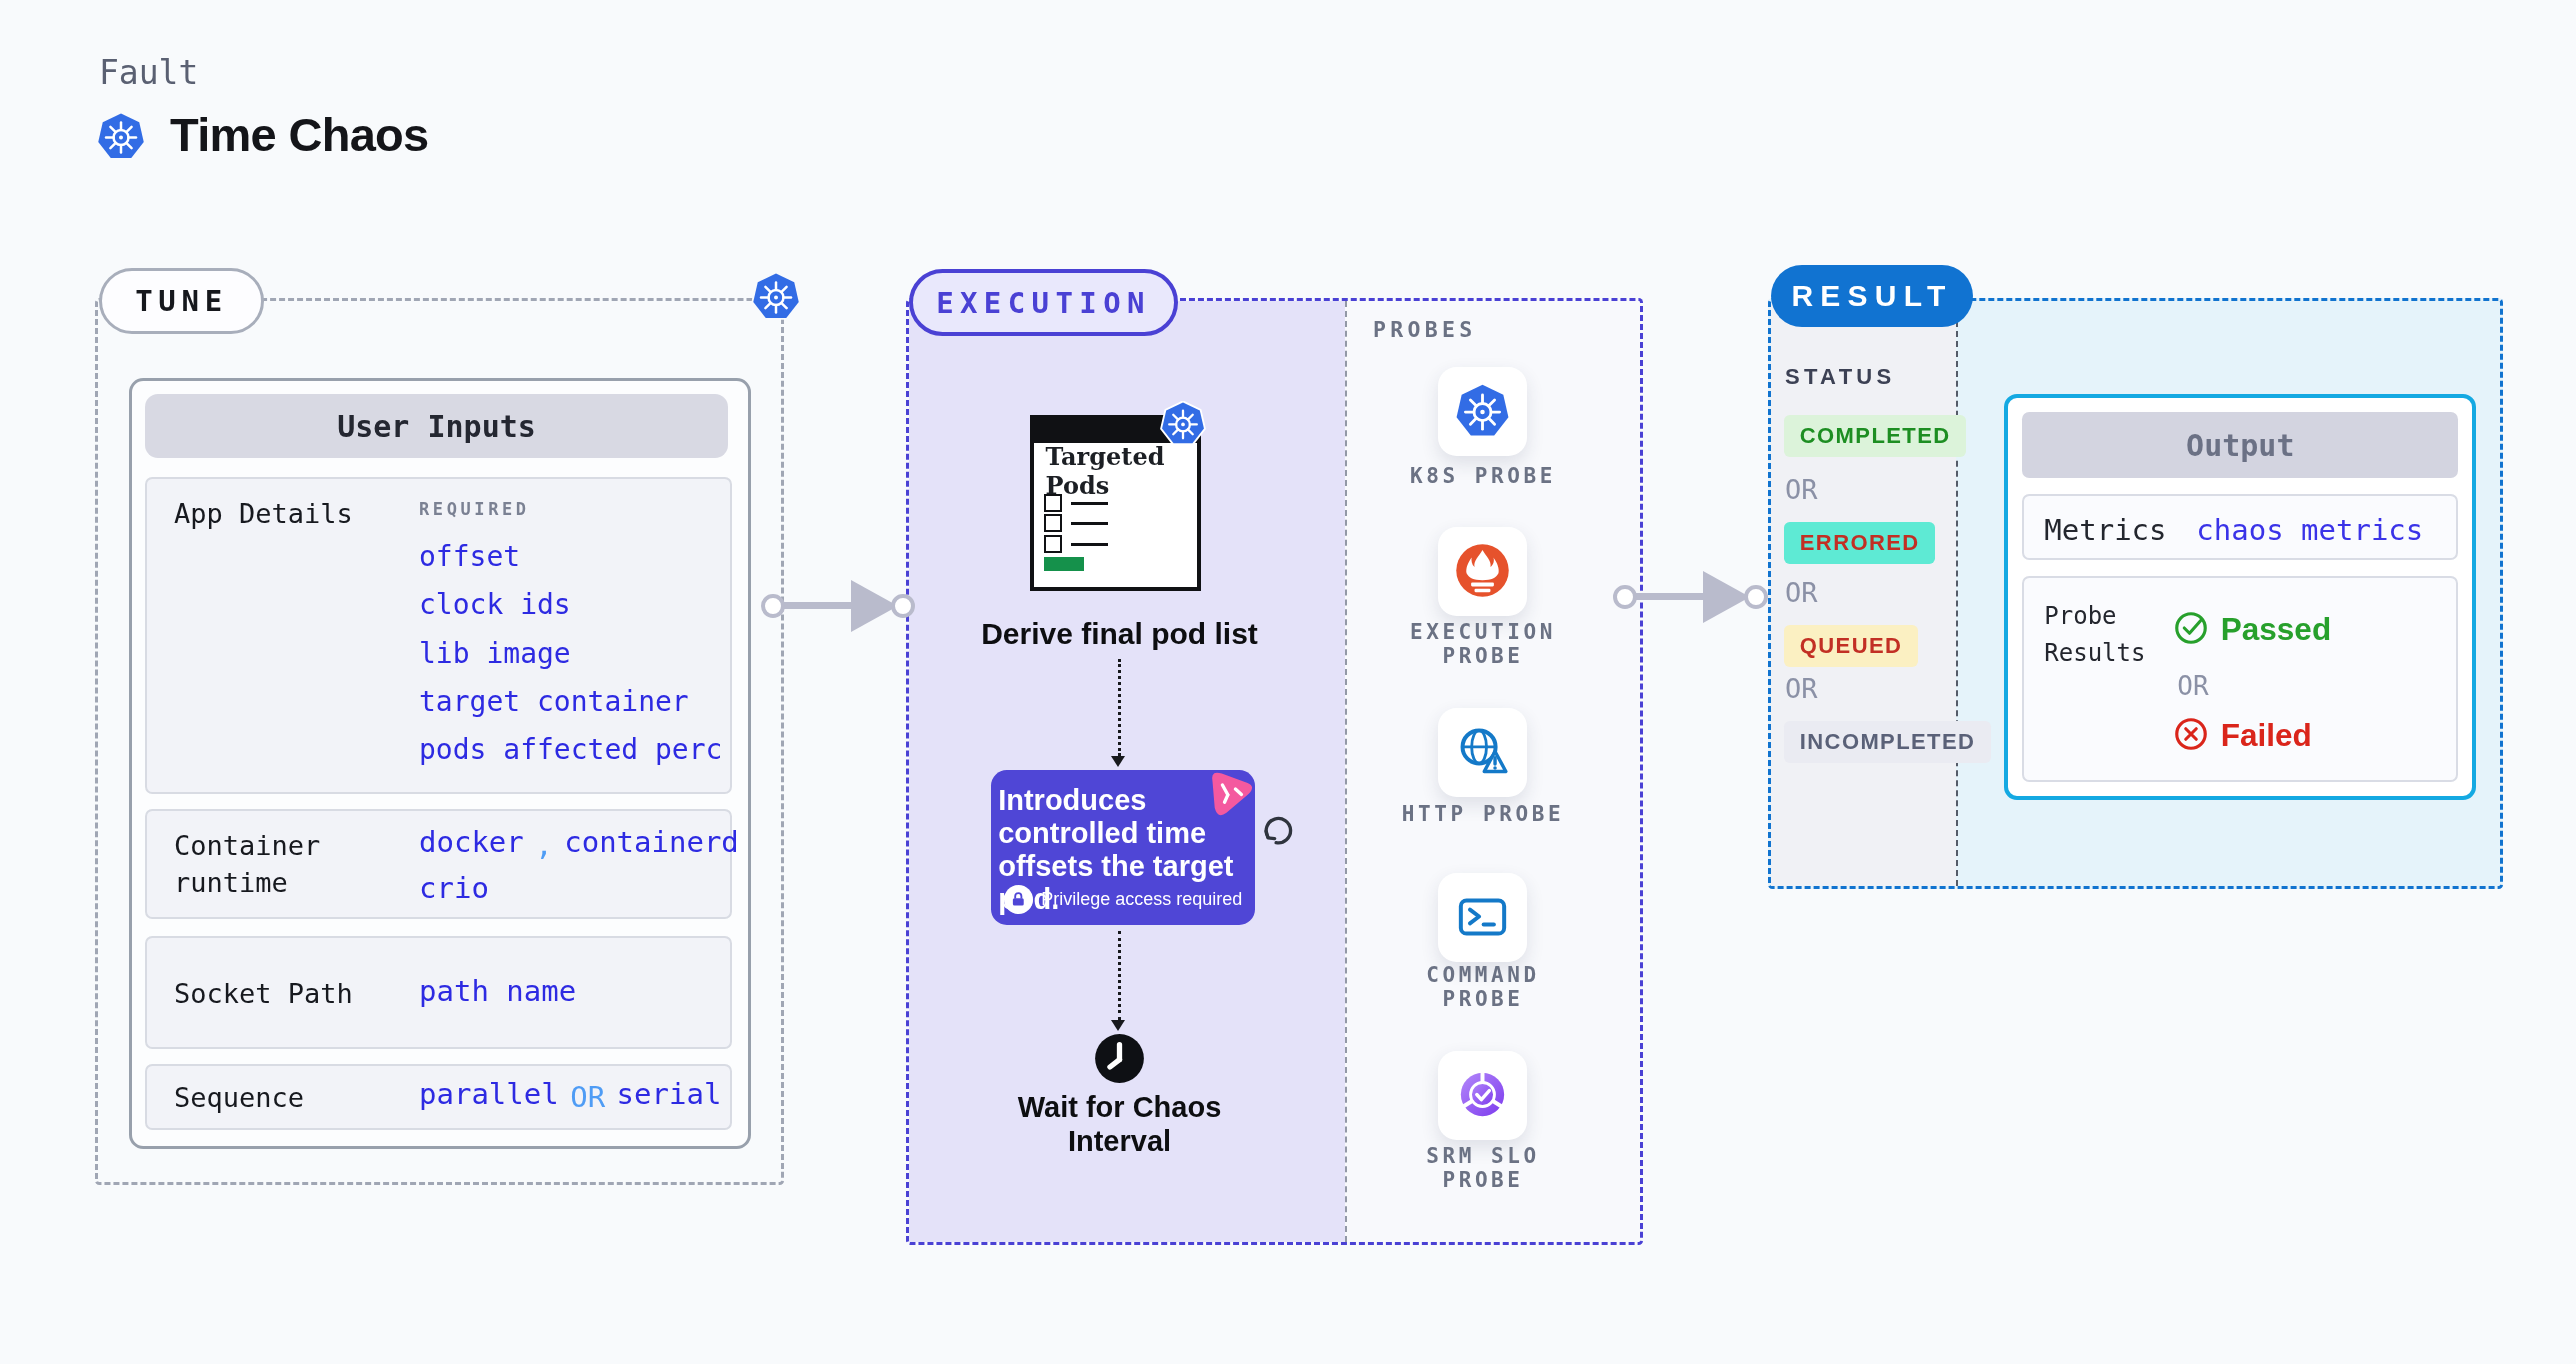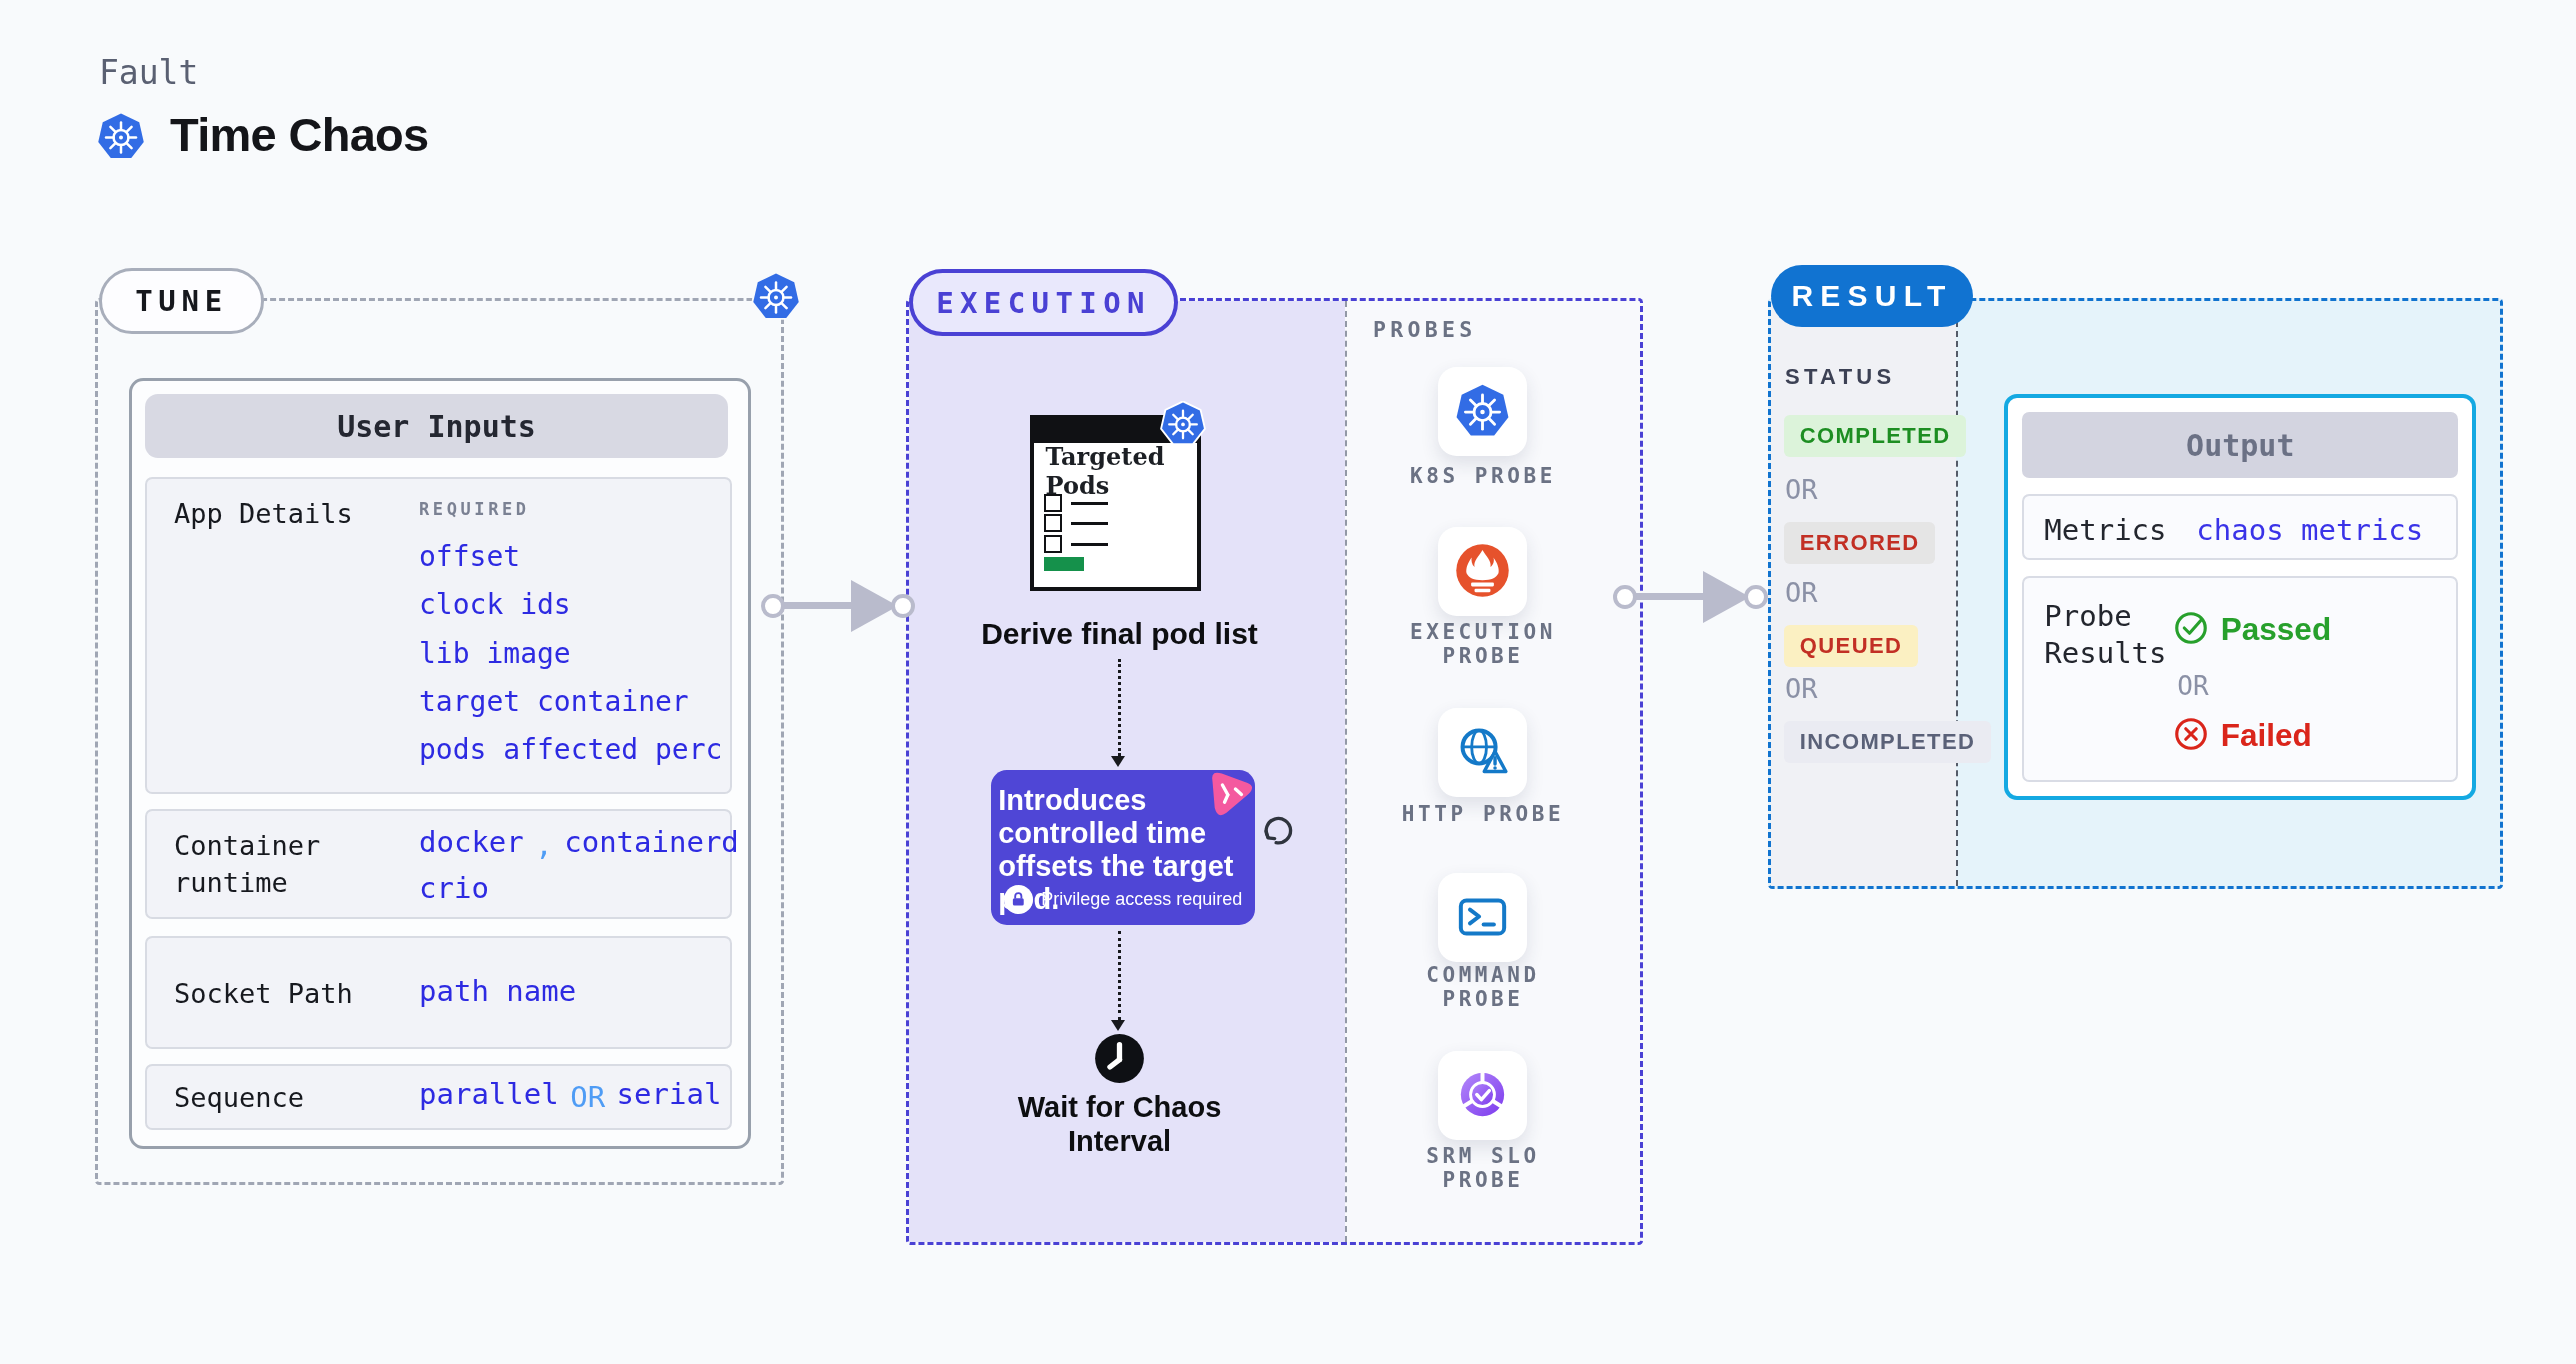--- a/index.html
+++ b/index.html
@@ -90,34 +90,34 @@
               box-shadow:0 7.2px 18.6px rgba(40,50,80,.12);display:flex;align-items:center;justify-content:center;}
   .probe-label{position:absolute;left:1390px;width:186px;text-align:center;font-size:21px;line-height:24px;
                letter-spacing:3.6px;color:#6b7284;font-weight:bold;}
 
   
   #status-title{left:1785px;top:364px;font-size:22px;letter-spacing:4.3px;color:#3c4154;font-weight:bold;
                 font-family:"Liberation Sans","DejaVu Sans",sans-serif;}
   .status-badge{position:absolute;left:1784px;border-radius:5.7px;font-size:22px;font-weight:bold;letter-spacing:1.4px;
                 padding:7.9px 15.8px;font-family:"Liberation Sans","DejaVu Sans",sans-serif;}
   .badge-green{background:#dcf3da;color:#1d8e22;}
-  .badge-red{background:#e5e5e5;color:#c22f24;}
+  .badge-red{background:#5eead4;color:#c22f24;}
   .badge-yellow{background:#fbf0c2;color:#c22f24;}
   .badge-gray{background:#eaebf2;color:#5a6178;}
   .or-label{position:absolute;left:1785px;font-size:27px;color:#8b91a6;}
 
   #output-box{left:2004px;top:394px;width:464px;height:398px;background:#fff;border:4.3px solid #14a9e2;border-radius:13px;}
   #output-header{position:absolute;left:14.3px;top:14.3px;width:436px;height:66px;background:#d3d4e0;border-radius:7.2px;
                  display:flex;align-items:center;justify-content:center;font-size:30px;font-weight:bold;color:#6b7185;}
   .output-row{position:absolute;left:14.3px;width:436px;background:#fafbfe;border:2.1px solid #d9dce5;border-radius:7.2px;box-sizing:border-box;}
   #metrics-row{top:96px;height:66px;}
   #metrics-label{position:absolute;left:20px;top:17px;font-size:29px;color:#23262e;}
   #metrics-value{position:absolute;left:172px;top:17px;font-size:29px;color:#3a33e8;}
   #probe-results-row{top:178px;height:206px;}
-  #probe-results-label{position:absolute;left:20px;top:20px;font-size:29px;line-height:37px;color:#23262e;width:136px;}
+  #probe-results-label{position:absolute;left:20px;top:20px;font-size:24px;line-height:37px;color:#23262e;width:136px;}
   .verdict{position:absolute;left:149px;display:flex;align-items:center;gap:11.5px;}
   .verdict-text{font-size:31.5px;font-weight:bold;font-family:"Liberation Sans","DejaVu Sans",sans-serif;}
   #passed-text{color:#27a02c;}
   #failed-text{color:#da251b;}
   #verdict-or{position:absolute;left:153px;top:93px;font-size:26px;color:#8b91a6;}
 </style>
 </head>
 <body>
 
 <div id="canvas">

